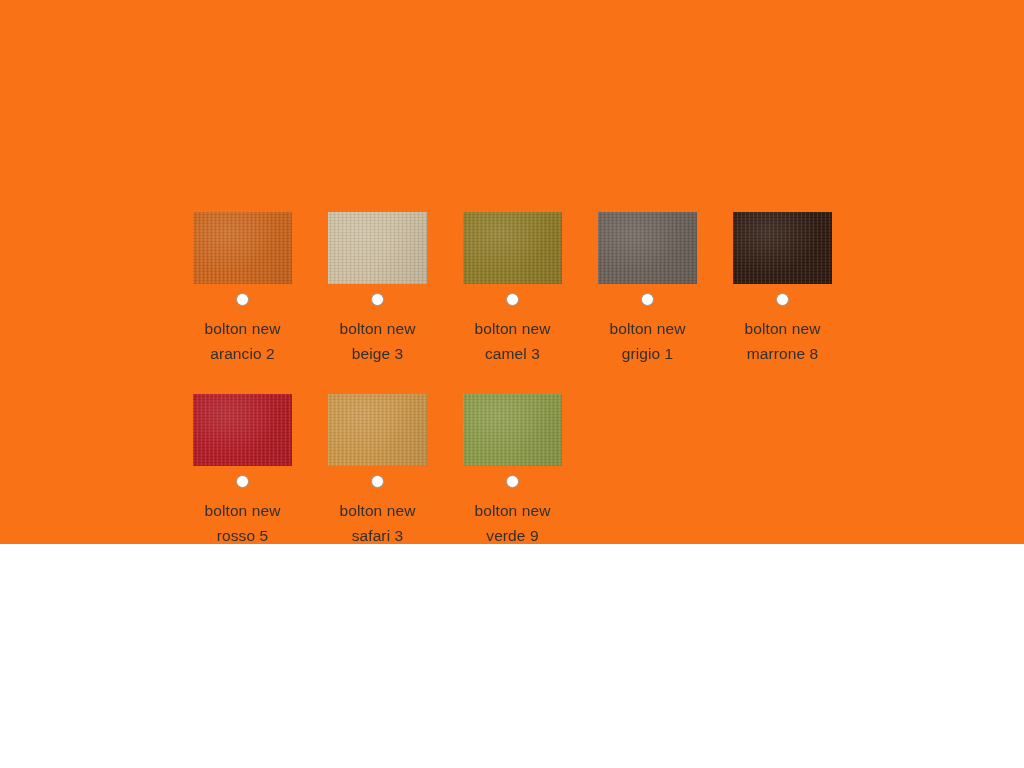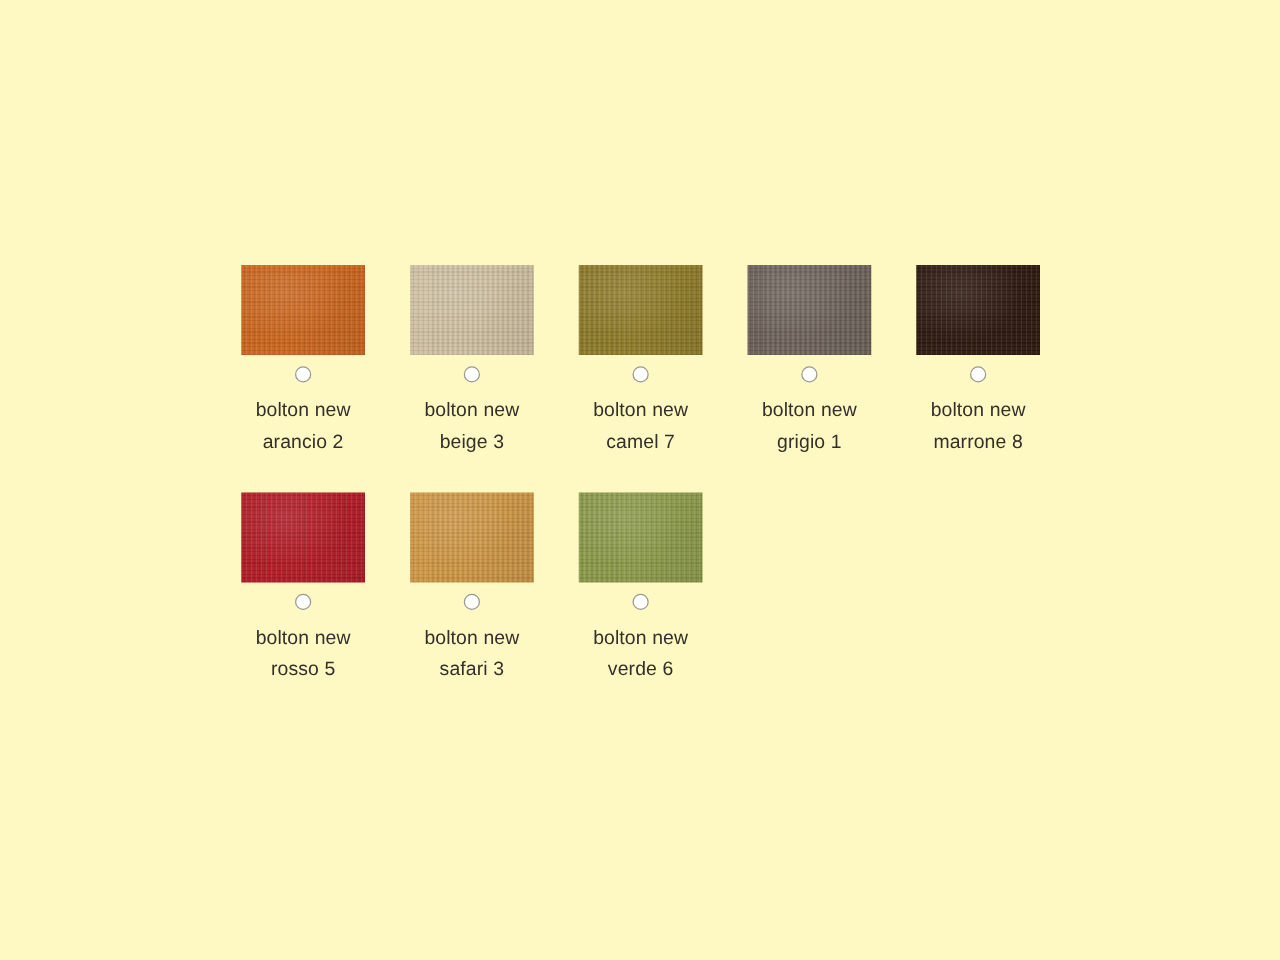--- a/index.html
+++ b/index.html
@@ -12,22 +12,22 @@
     width: 1024px;
     height: 768px;
     font-family: "Liberation Sans", sans-serif;
     color: #332f2c;
     overflow: hidden;
   }
 
   .page {
     position: relative;
     width: 1024px;
-    height: 768px;
-    background: #fef9c3;
+    height: 544px;
+    background: #f97316;
   }
 
   
   .swatch-grid {
     position: absolute;
     left: 193px;
     top: 212px;
     width: 740px;
     display: flex;
     flex-wrap: wrap;
@@ -140,21 +140,21 @@
         <div class="swatch-label">
           <span class="line">bolton new</span>
           <span class="line">beige 3</span>
         </div>
       </div>
       <div class="swatch-cell">
         <div class="swatch-tile" style="background-color: rgb(142, 123, 42);"></div>
         <div class="swatch-radio" style="border-color: rgb(154, 152, 148);"></div>
         <div class="swatch-label">
           <span class="line">bolton new</span>
-          <span class="line">camel 7</span>
+          <span class="line">camel 3</span>
         </div>
       </div>
       <div class="swatch-cell">
         <div class="swatch-tile" style="background-color: rgb(107, 96, 88);"></div>
         <div class="swatch-radio" style="border-color: rgb(154, 152, 148);"></div>
         <div class="swatch-label">
           <span class="line">bolton new</span>
           <span class="line">grigio 1</span>
         </div>
       </div>
@@ -180,18 +180,18 @@
         <div class="swatch-label">
           <span class="line">bolton new</span>
           <span class="line">safari 3</span>
         </div>
       </div>
       <div class="swatch-cell">
         <div class="swatch-tile" style="background-color: rgb(139, 154, 75);"></div>
         <div class="swatch-radio" style="border-color: rgb(154, 152, 148);"></div>
         <div class="swatch-label">
           <span class="line">bolton new</span>
-          <span class="line">verde 6</span>
+          <span class="line">verde 9</span>
         </div>
       </div>
     </div>
 
 </div>
 
 </body></html>

